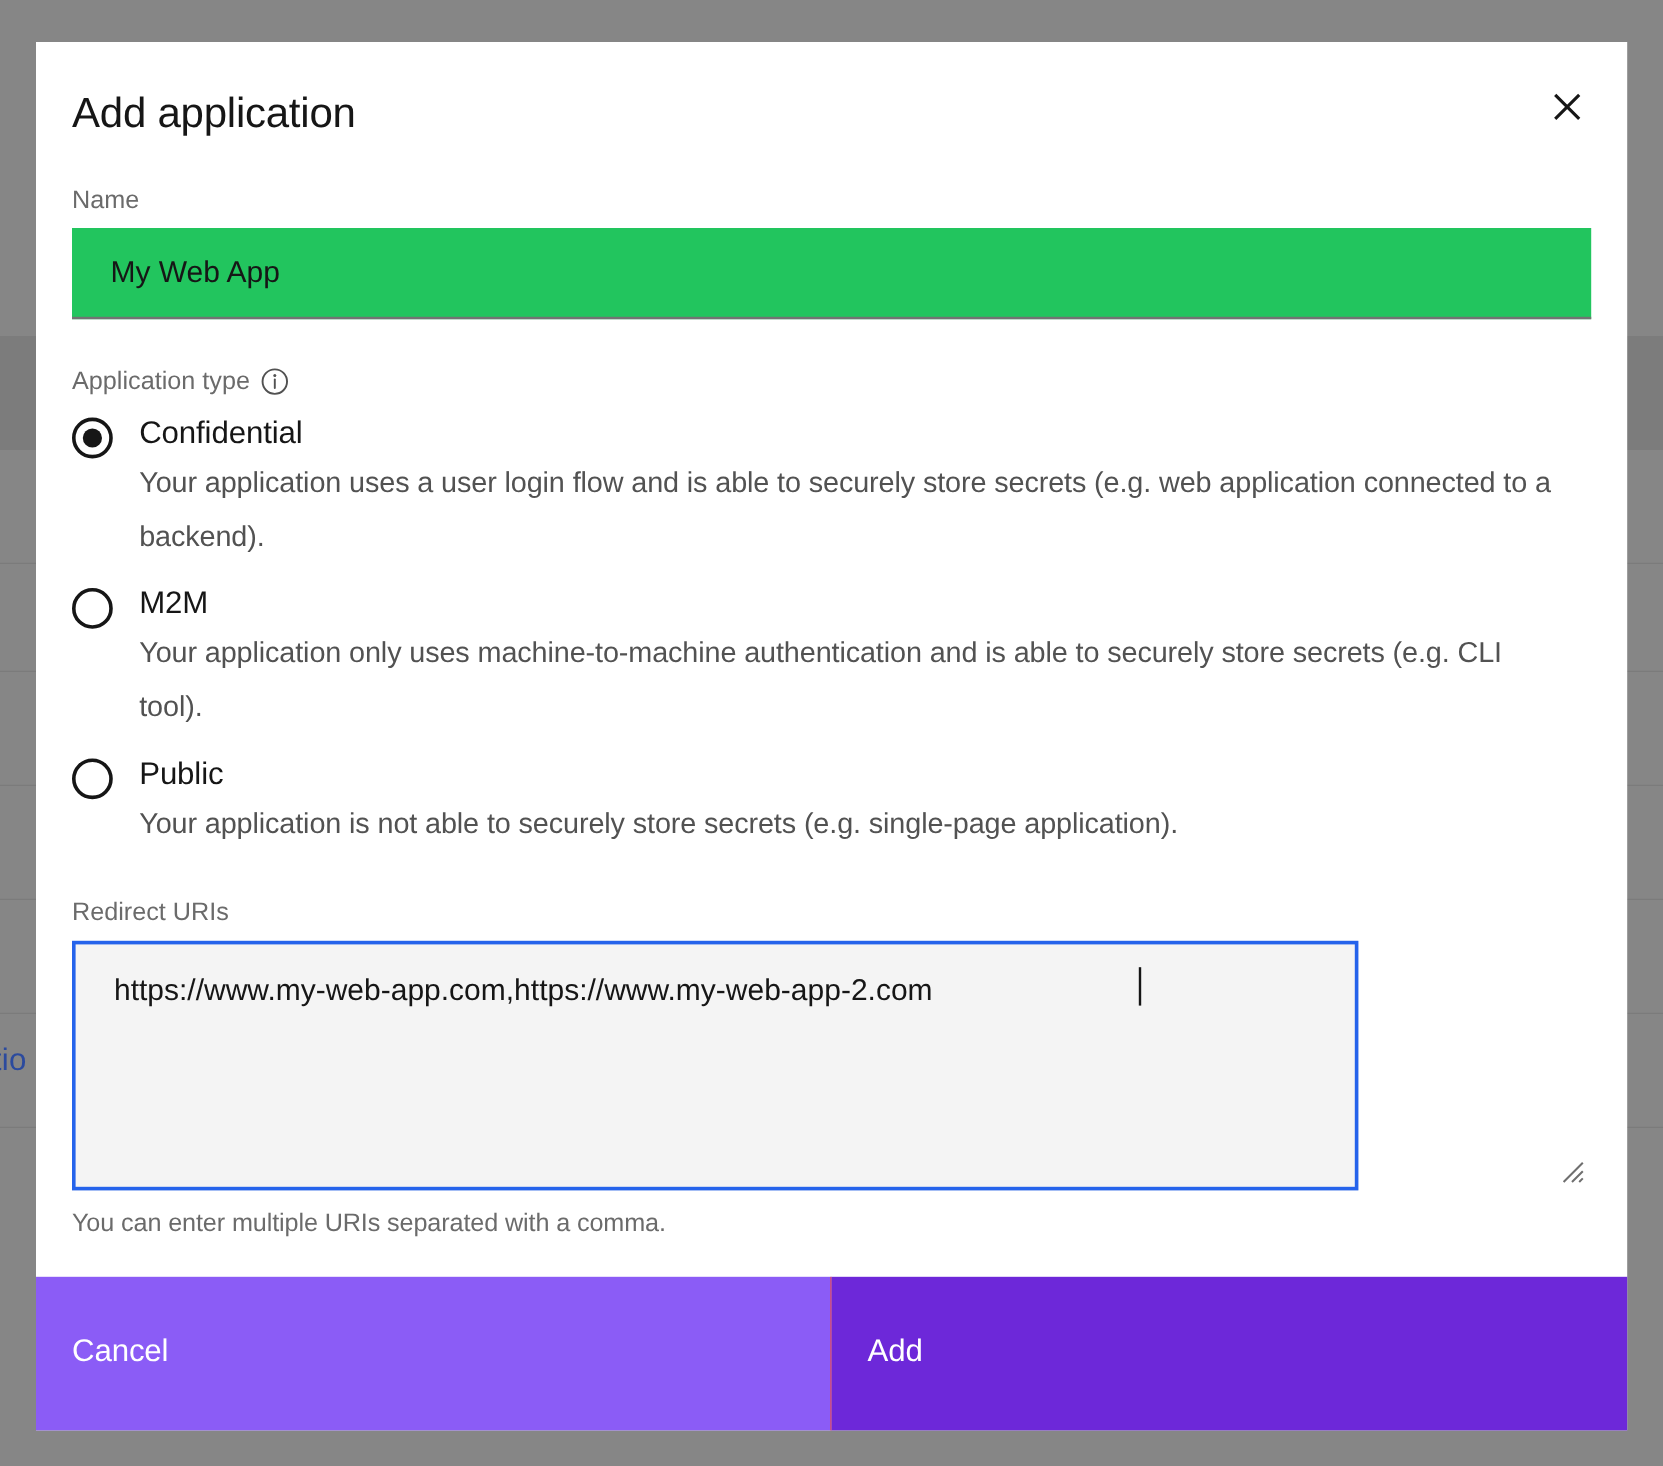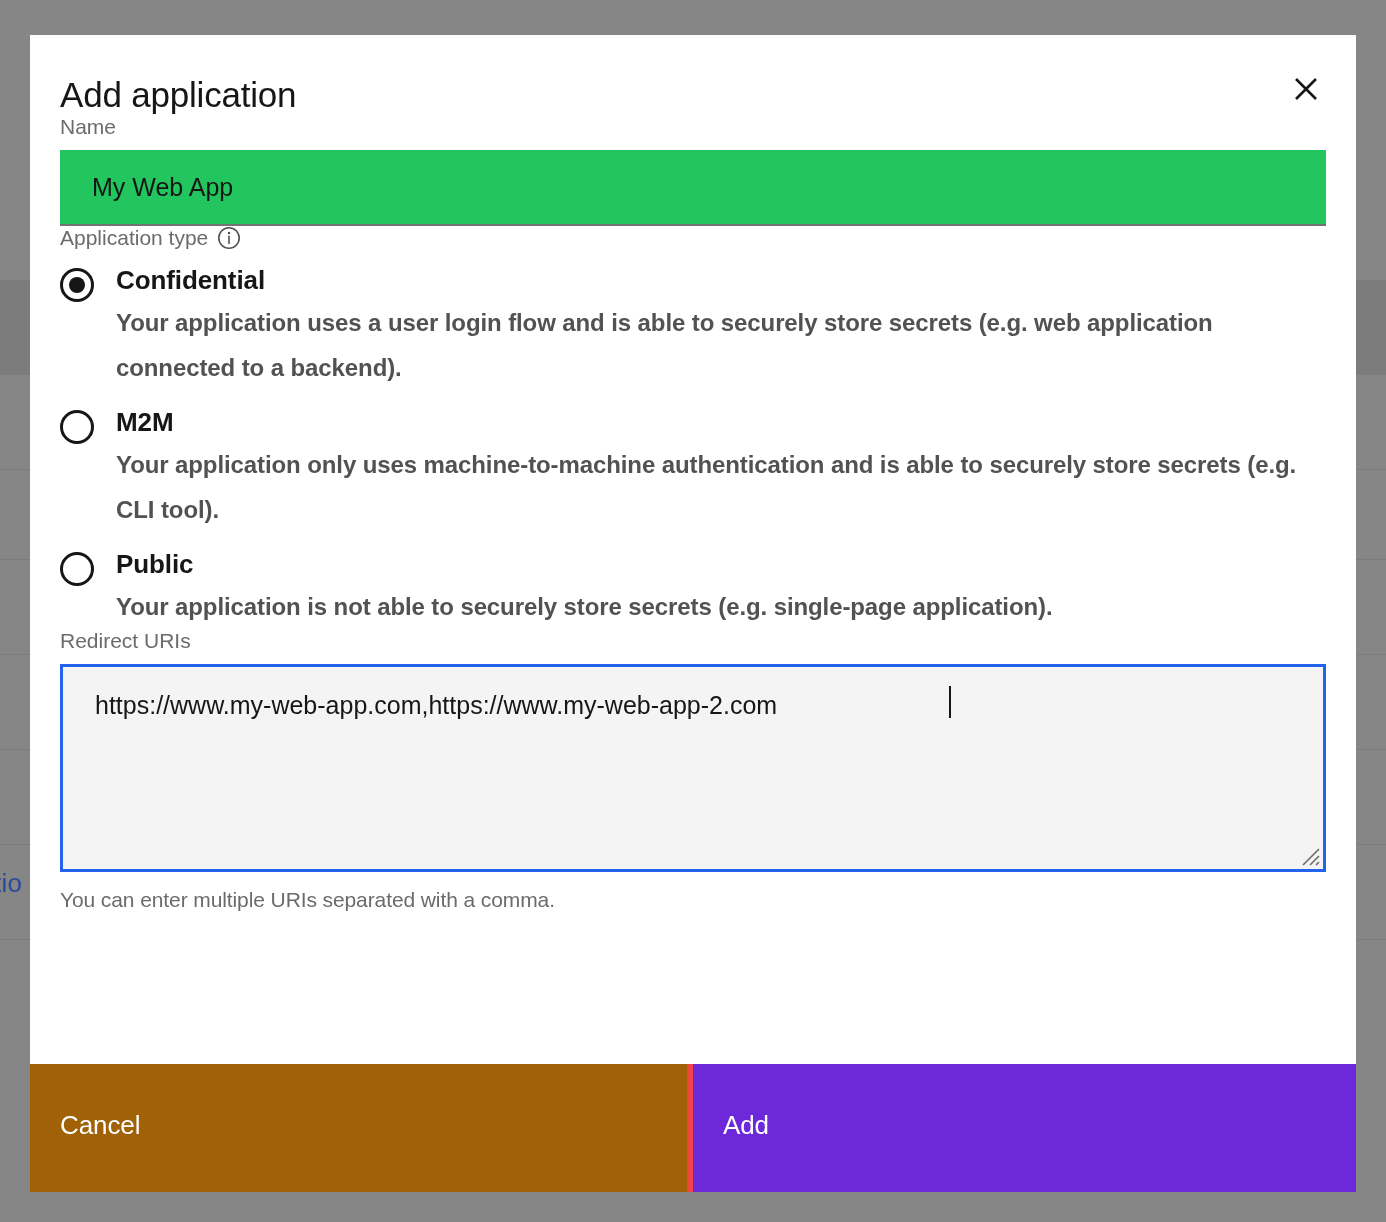--- a/index.html
+++ b/index.html
@@ -74,20 +74,21 @@
     justify-content: center;
     background: transparent;
     border: none;
     cursor: pointer;
   }
   #close-button svg { display: block; }
 
   .field-label {
     font-size: 21px;
     color: #6b6b6b;
+    margin-top: 40px;
     display: flex;
     align-items: center;
     gap: 9px;
   }
 
   .info-icon { display: inline-flex; }
 
   
   #name-input {
     display: block;
@@ -130,42 +131,42 @@
     position: absolute;
     left: 50%;
     top: 50%;
     width: 16px;
     height: 16px;
     margin: -8px 0 0 -8px;
     border-radius: 50%;
     background: #161616;
   }
 
-  .radio-text { margin-left: 22px; max-width: 1190px; font-weight: bold; }
+  .radio-text { margin-left: 22px; max-width: 1190px; }
 
   .radio-title {
     font-size: 26px;
     color: #161616;
     line-height: 32px;
     letter-spacing: -0.1px;
   }
   .radio-desc {
     font-size: 24px;
     color: #525252;
     line-height: 45px;
     margin-top: 4px;
     letter-spacing: -0.1px;
   }
 
   
   #uris-wrapper { position: relative; margin-top: 11px; width: 1266px; }
 
   #uris-textarea {
     display: block;
-    width: 1266px;
+    width: 1072px;
     height: 208px;
     background: #f4f4f4;
     border: 3px solid #2563EB;
     font-family: "Liberation Sans", sans-serif;
     font-size: 25px;
     color: #161616;
     line-height: 32px;
     padding: 22px 0 0 32px;
     resize: none;
     outline: none;
@@ -213,21 +214,21 @@
     font-size: 26px;
     color: #ffffff;
     text-align: left;
     padding: 0 0 0 30px;
     cursor: pointer;
     display: flex;
     align-items: flex-start;
     padding-top: 46px;
     letter-spacing: -0.1px;
   }
-  #cancel-button { background: #a16207; border-right: 6px solid #ef4444; }
+  #cancel-button { background: #8b5cf6; border-right: 1px solid #ef4444; }
   #add-button    { background: #6d28d9; }
 </style>
 </head>
 <body>
 
 <div id="page-backdrop">
   <div id="bg-rows">
       <div class="bg-row header-row" style="top: 280px; height: 95px;"></div>
       <div class="bg-row" style="top: 375px; height: 95px;"></div>
       <div class="bg-row" style="top: 470px; height: 90px;"></div>

